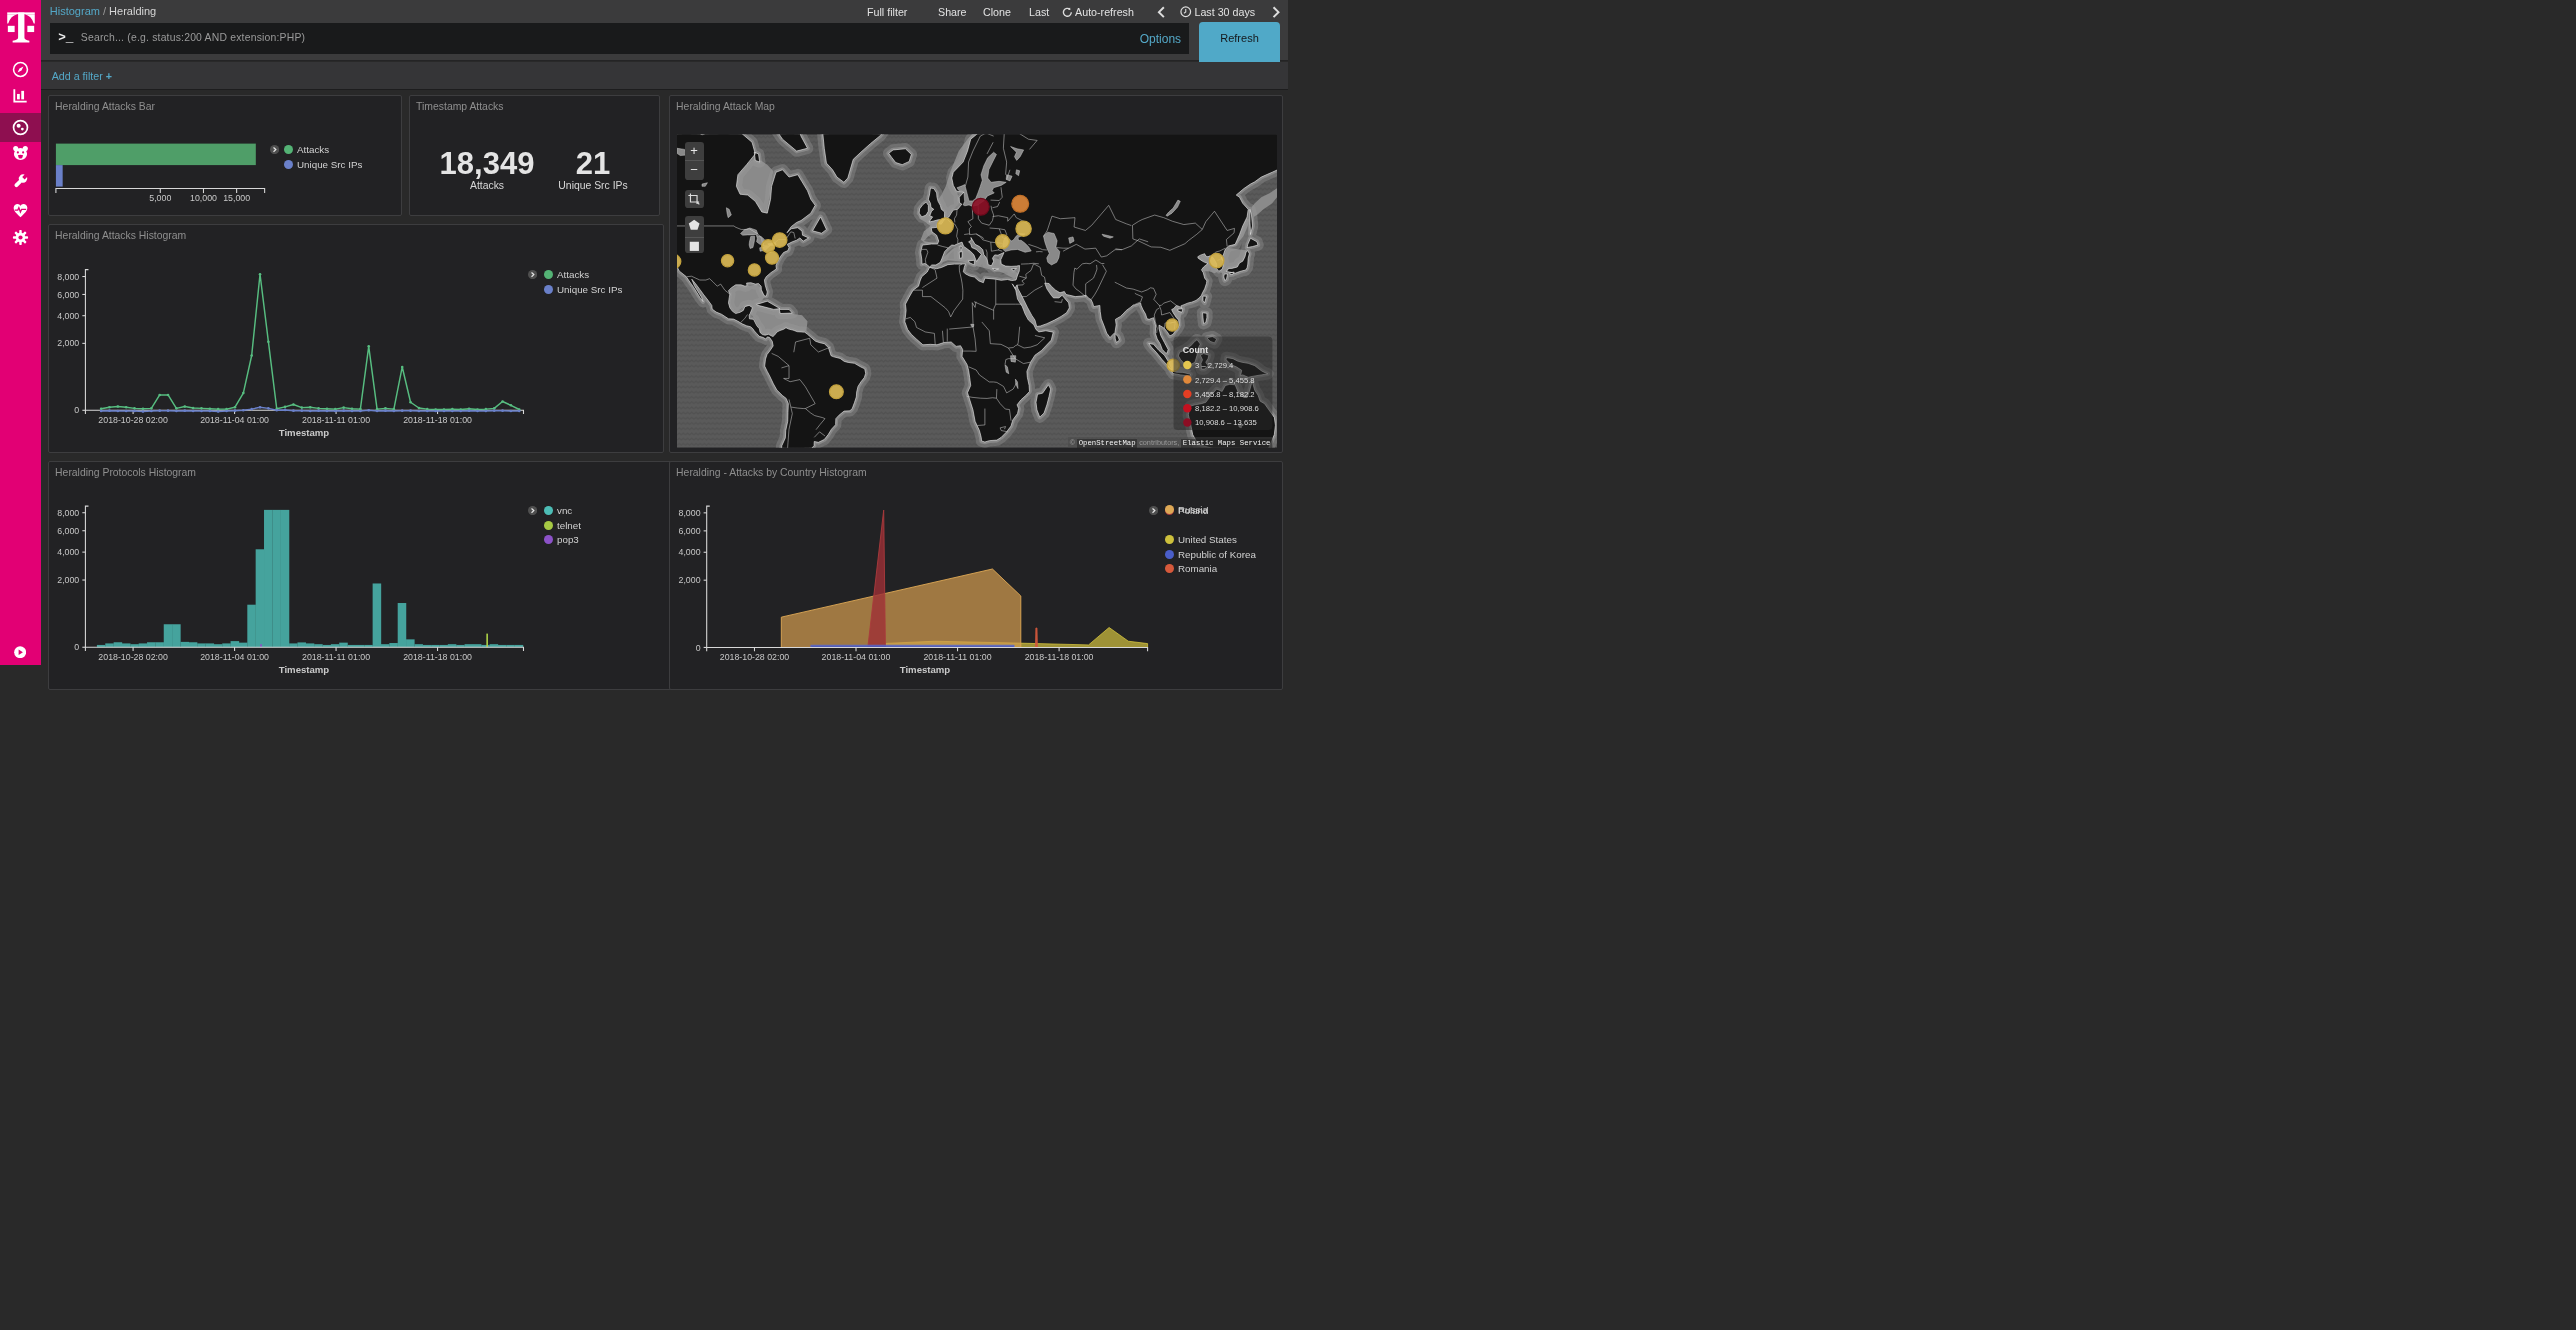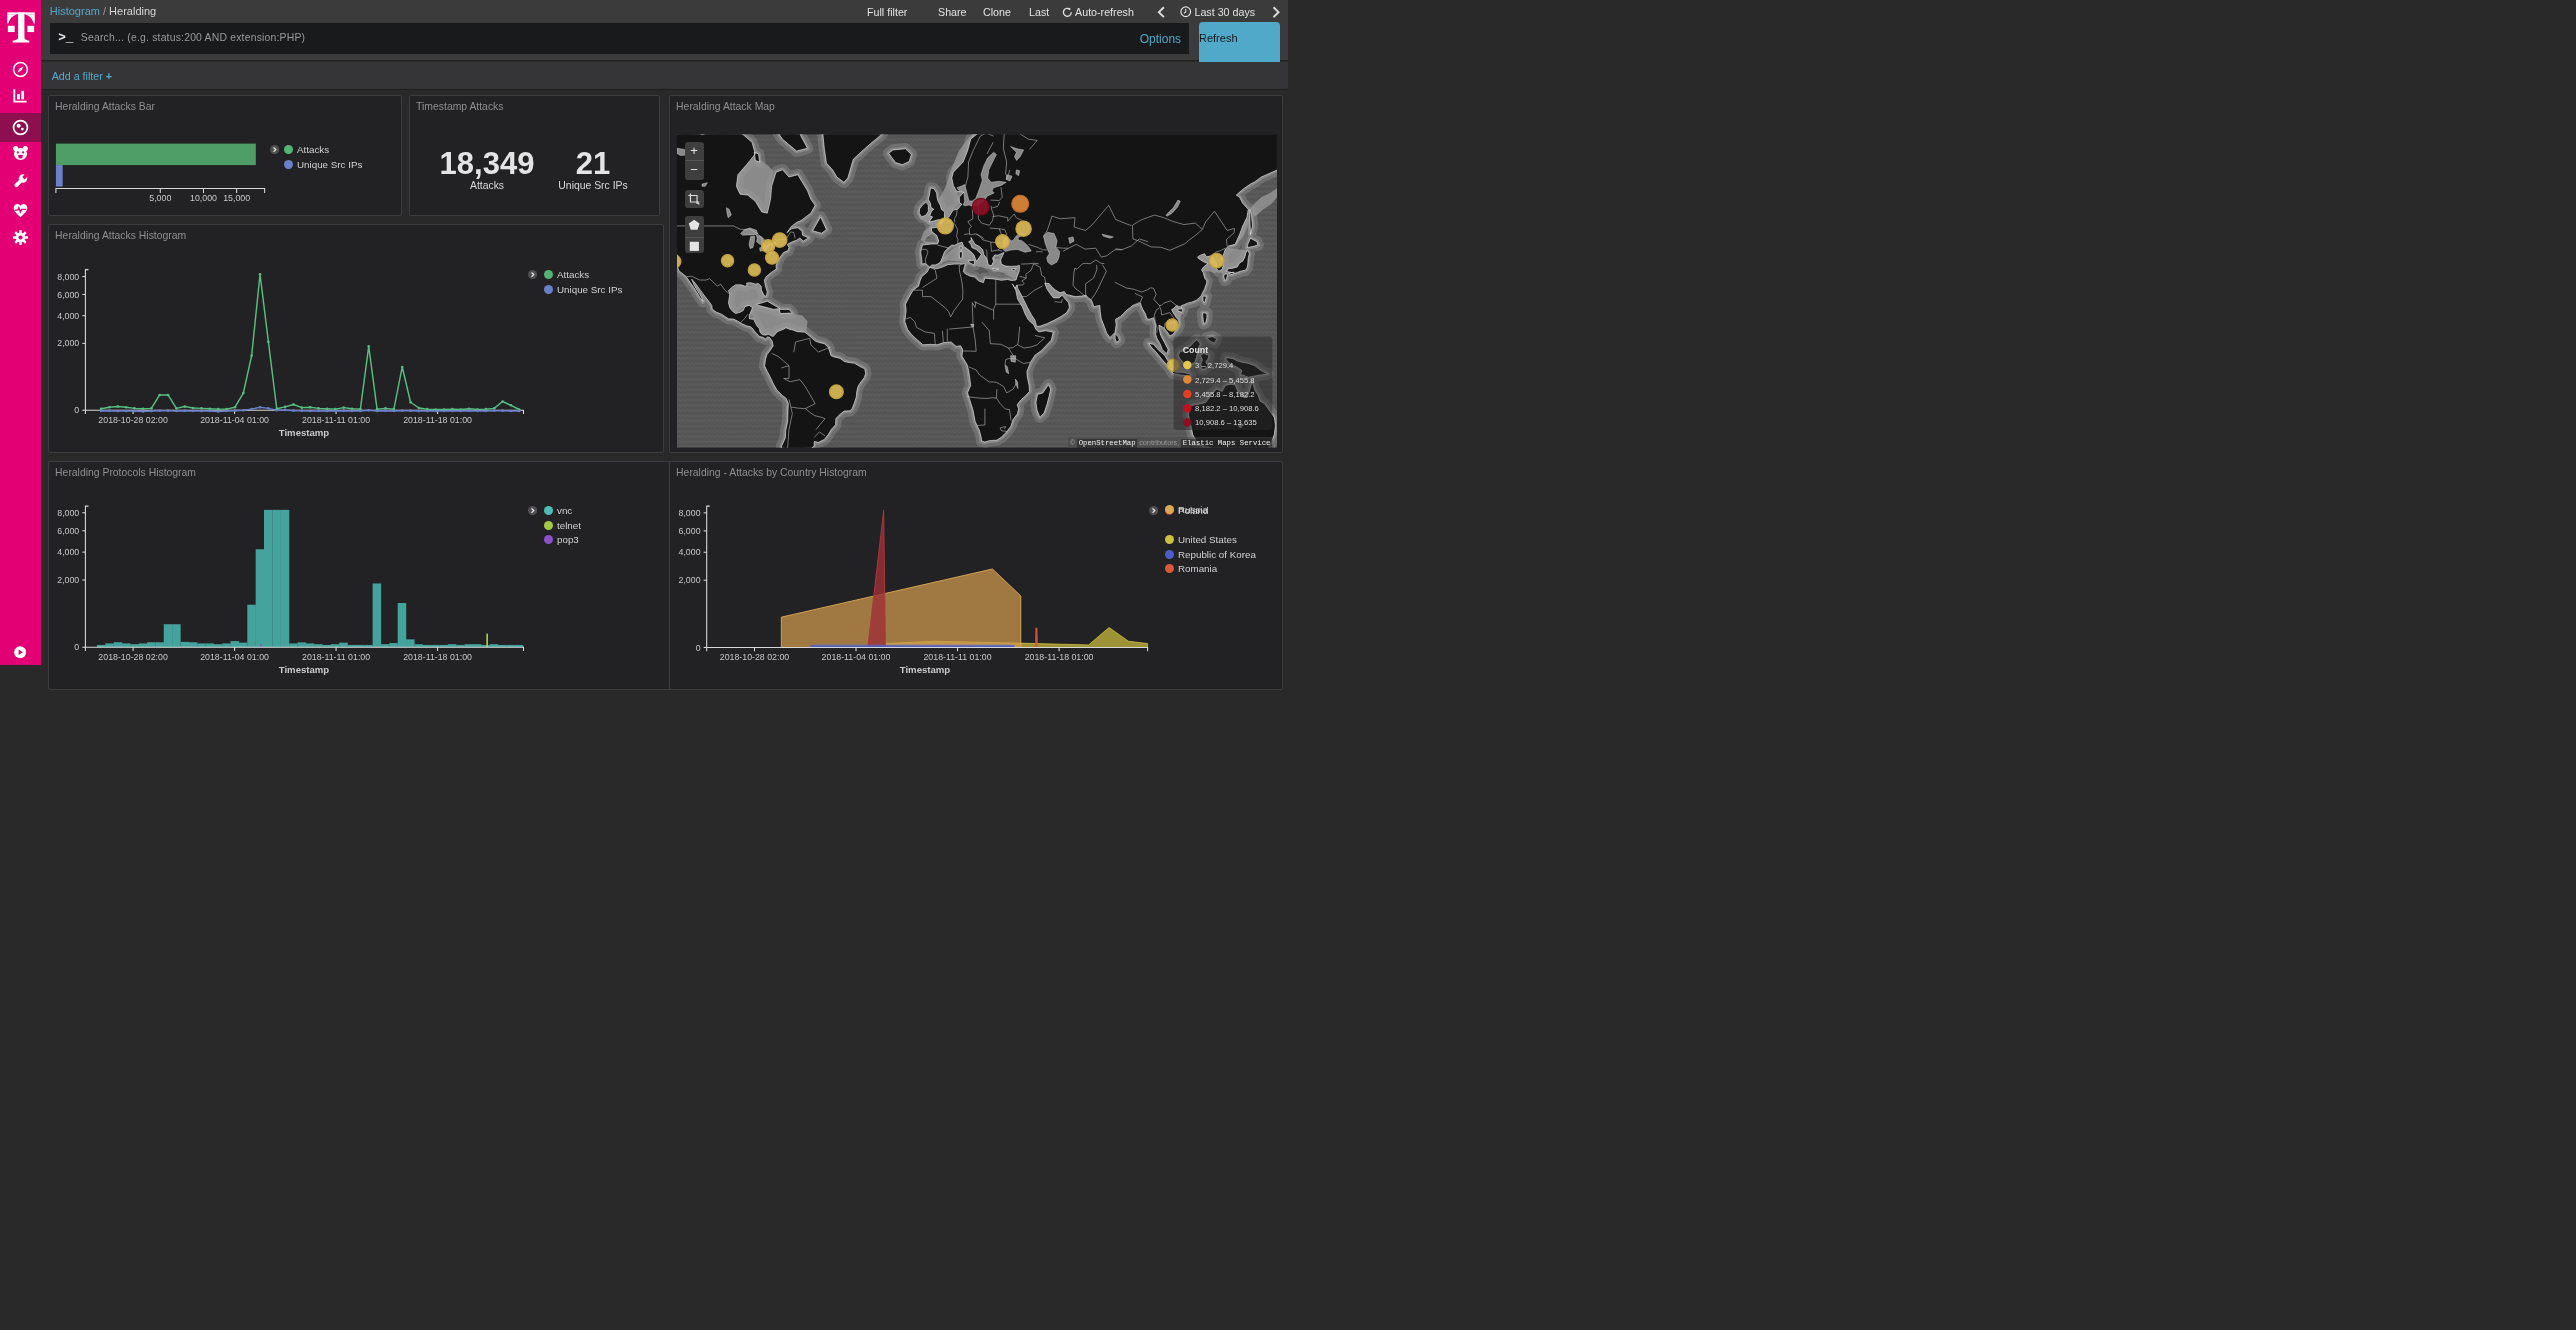--- a/index.html
+++ b/index.html
@@ -16,21 +16,21 @@
 #navright { position:absolute; left:0; top:6.1px; width:1247px; height:17px;
   color:#e2e2e2; font-size:10.7px; }
 #navright span { position:absolute; white-space:nowrap; }
 #searchbox { position:absolute; left:8.8px; top:22.6px; width:1139px; height:31px;
   background:#191a1b; }
 .prompt { position:absolute; left:8.4px; top:7.7px; color:#ececec; font-size:12.7px;
   font-family:"Liberation Mono",monospace; font-weight:bold; }
 .placeholder { position:absolute; left:31px; top:9.2px; color:#9a9a9a; font-size:10.4px; letter-spacing:0.2px; }
 .options { position:absolute; right:7.7px; top:9.2px; color:#54a8c7; font-size:12px; }
 #refreshbtn { position:absolute; left:1158px; top:22px; width:81px; height:45px;
-  background:#50a9c8; border-radius:3.8px; color:#15181c; font-size:11px; text-align:left;
+  background:#50a9c8; border-radius:3.8px; color:#15181c; font-size:11px; text-align:center;
   line-height:32px; }
 #filterbar { position:absolute; left:41px; top:62px; width:1247px; height:28px; background:#353537;
   border-bottom:1.5px solid #1d1d1e; }
 #addfilter { position:absolute; left:10.7px; top:8.4px; color:#54a8c7; font-size:10.7px; }
 #addfilter b { font-weight:bold; }
 .panel { position:absolute; background:#222224; border:0.8px solid #3d3d3f; border-radius:2px; }
 .ptitle { position:absolute; left:6.1px; top:4.6px; font-size:10.4px; color:#8f8f8f; }
 svg text { font-family:"Liberation Sans",sans-serif; }
 .al { font-size:11.5px; fill:#c8c8c8; }
 .ax { stroke:#d8d8d8; stroke-width:1.4; fill:none; }

